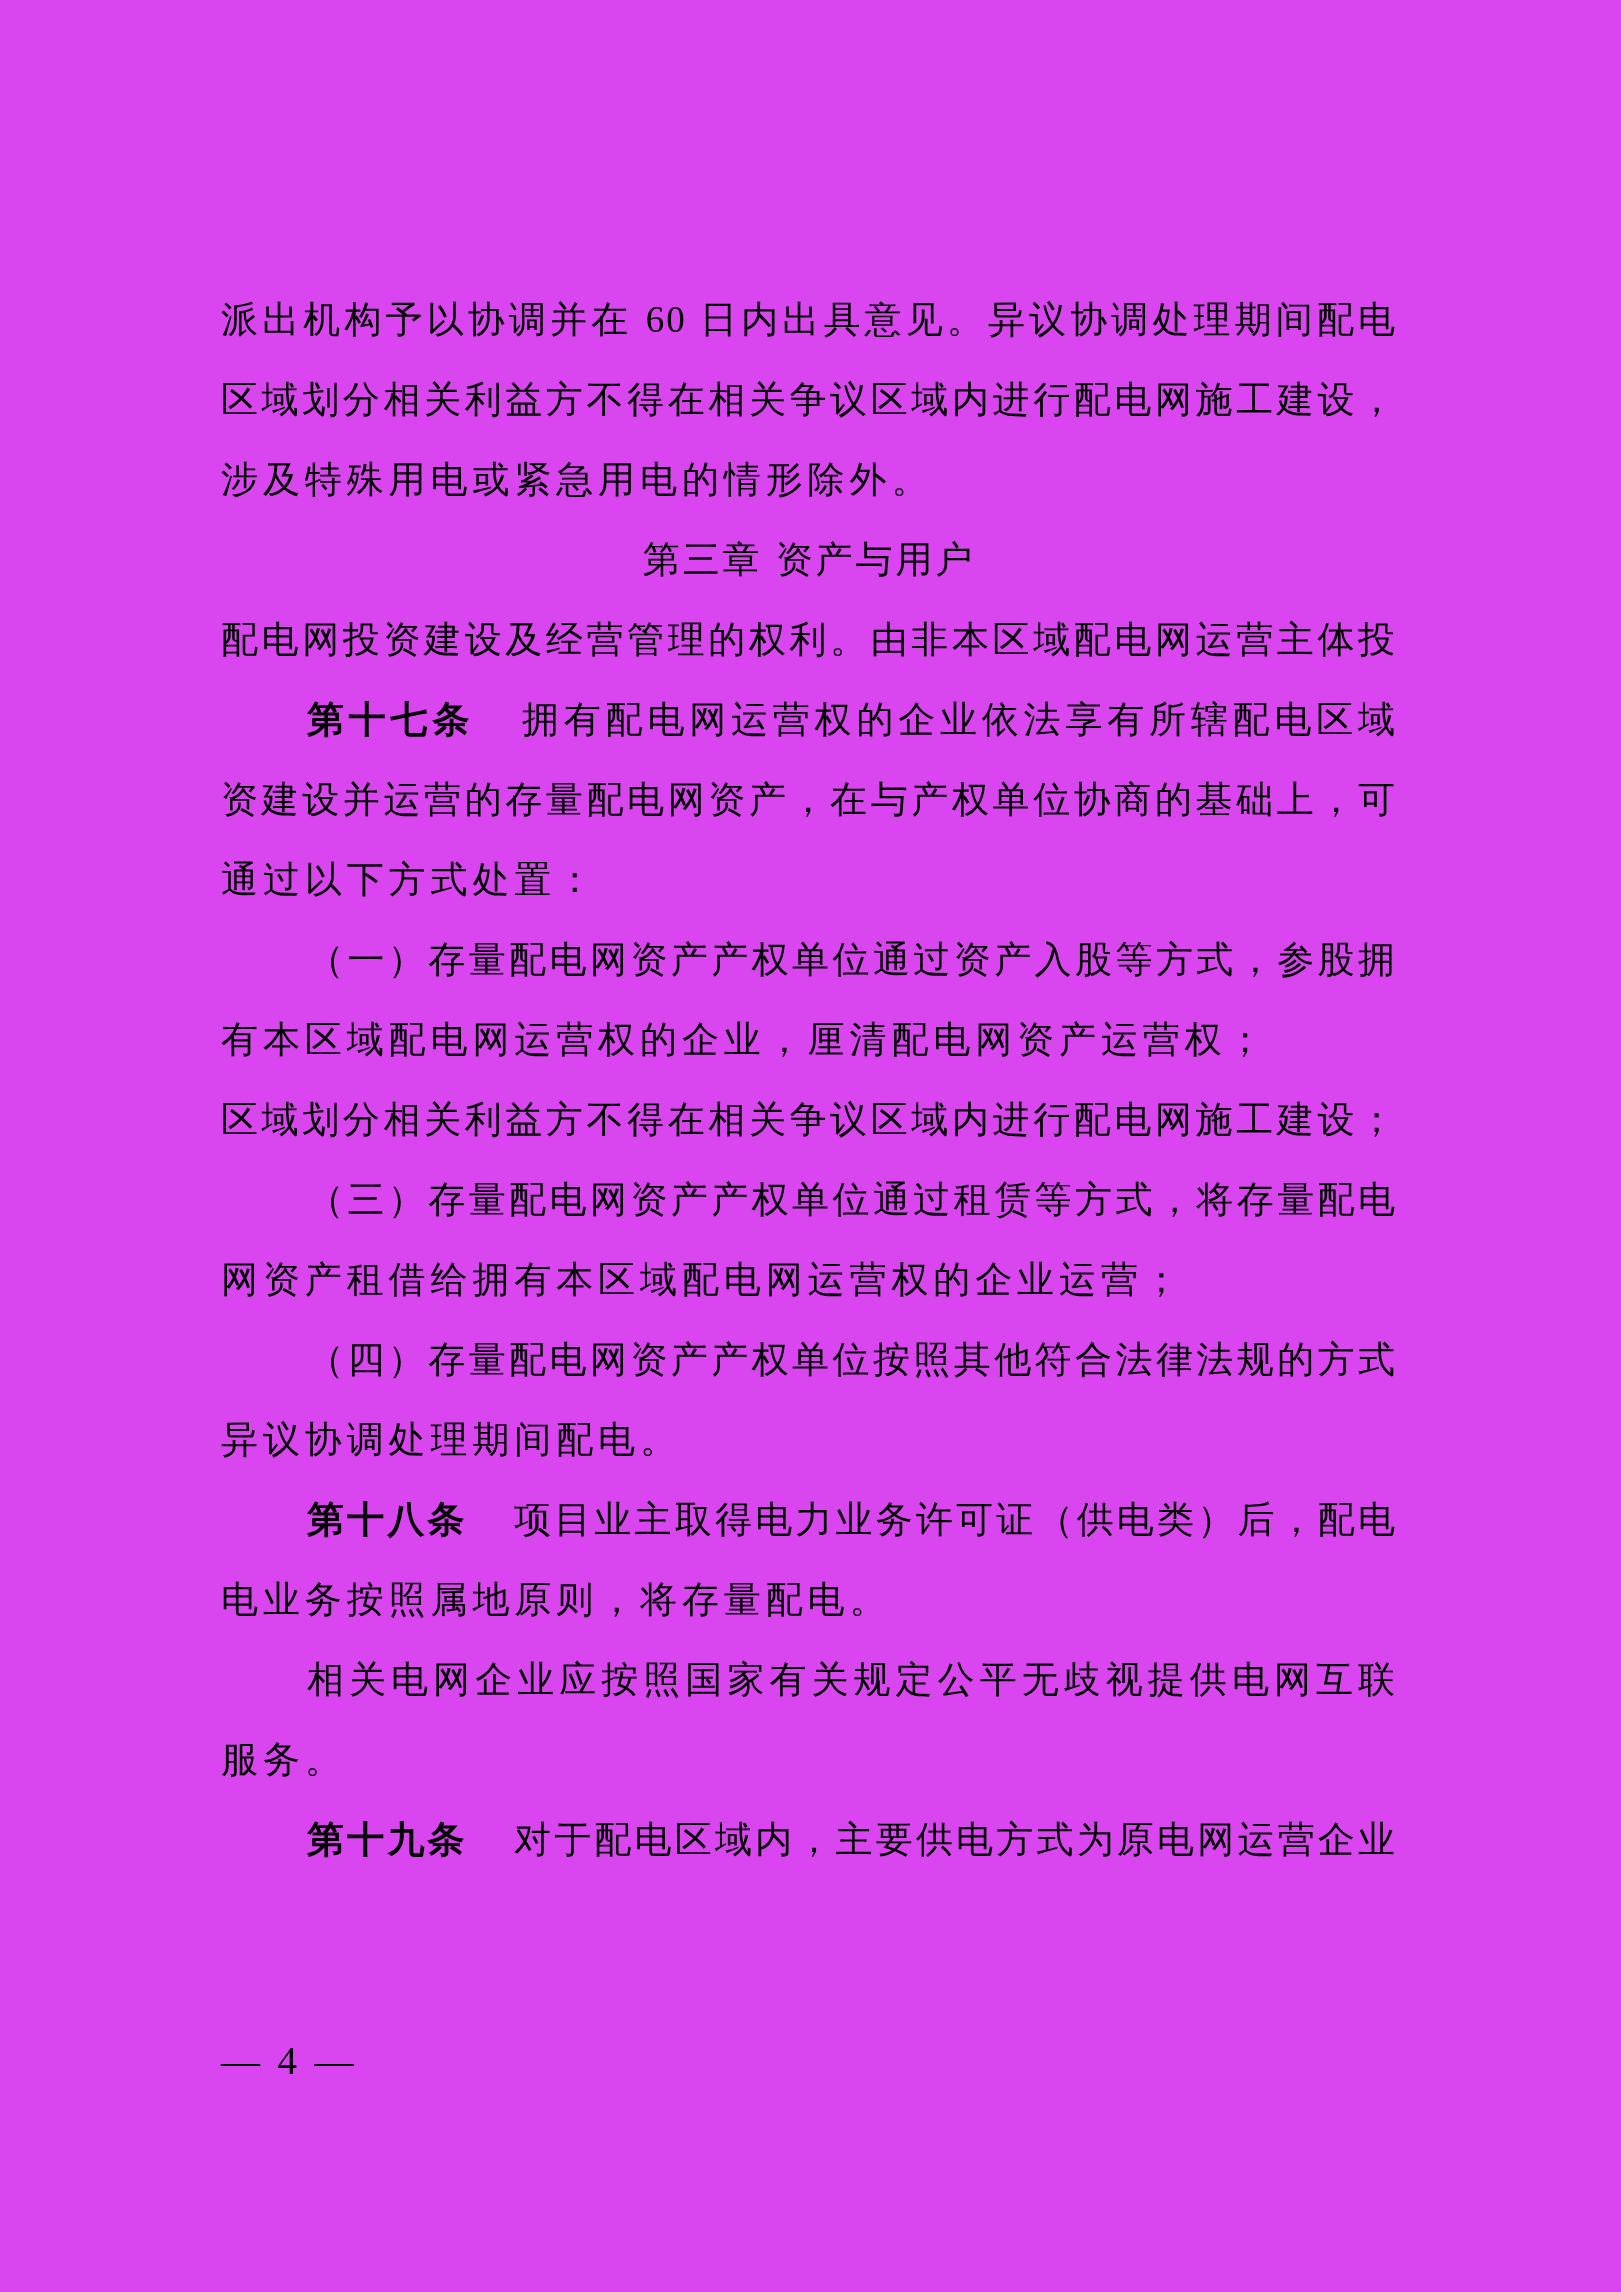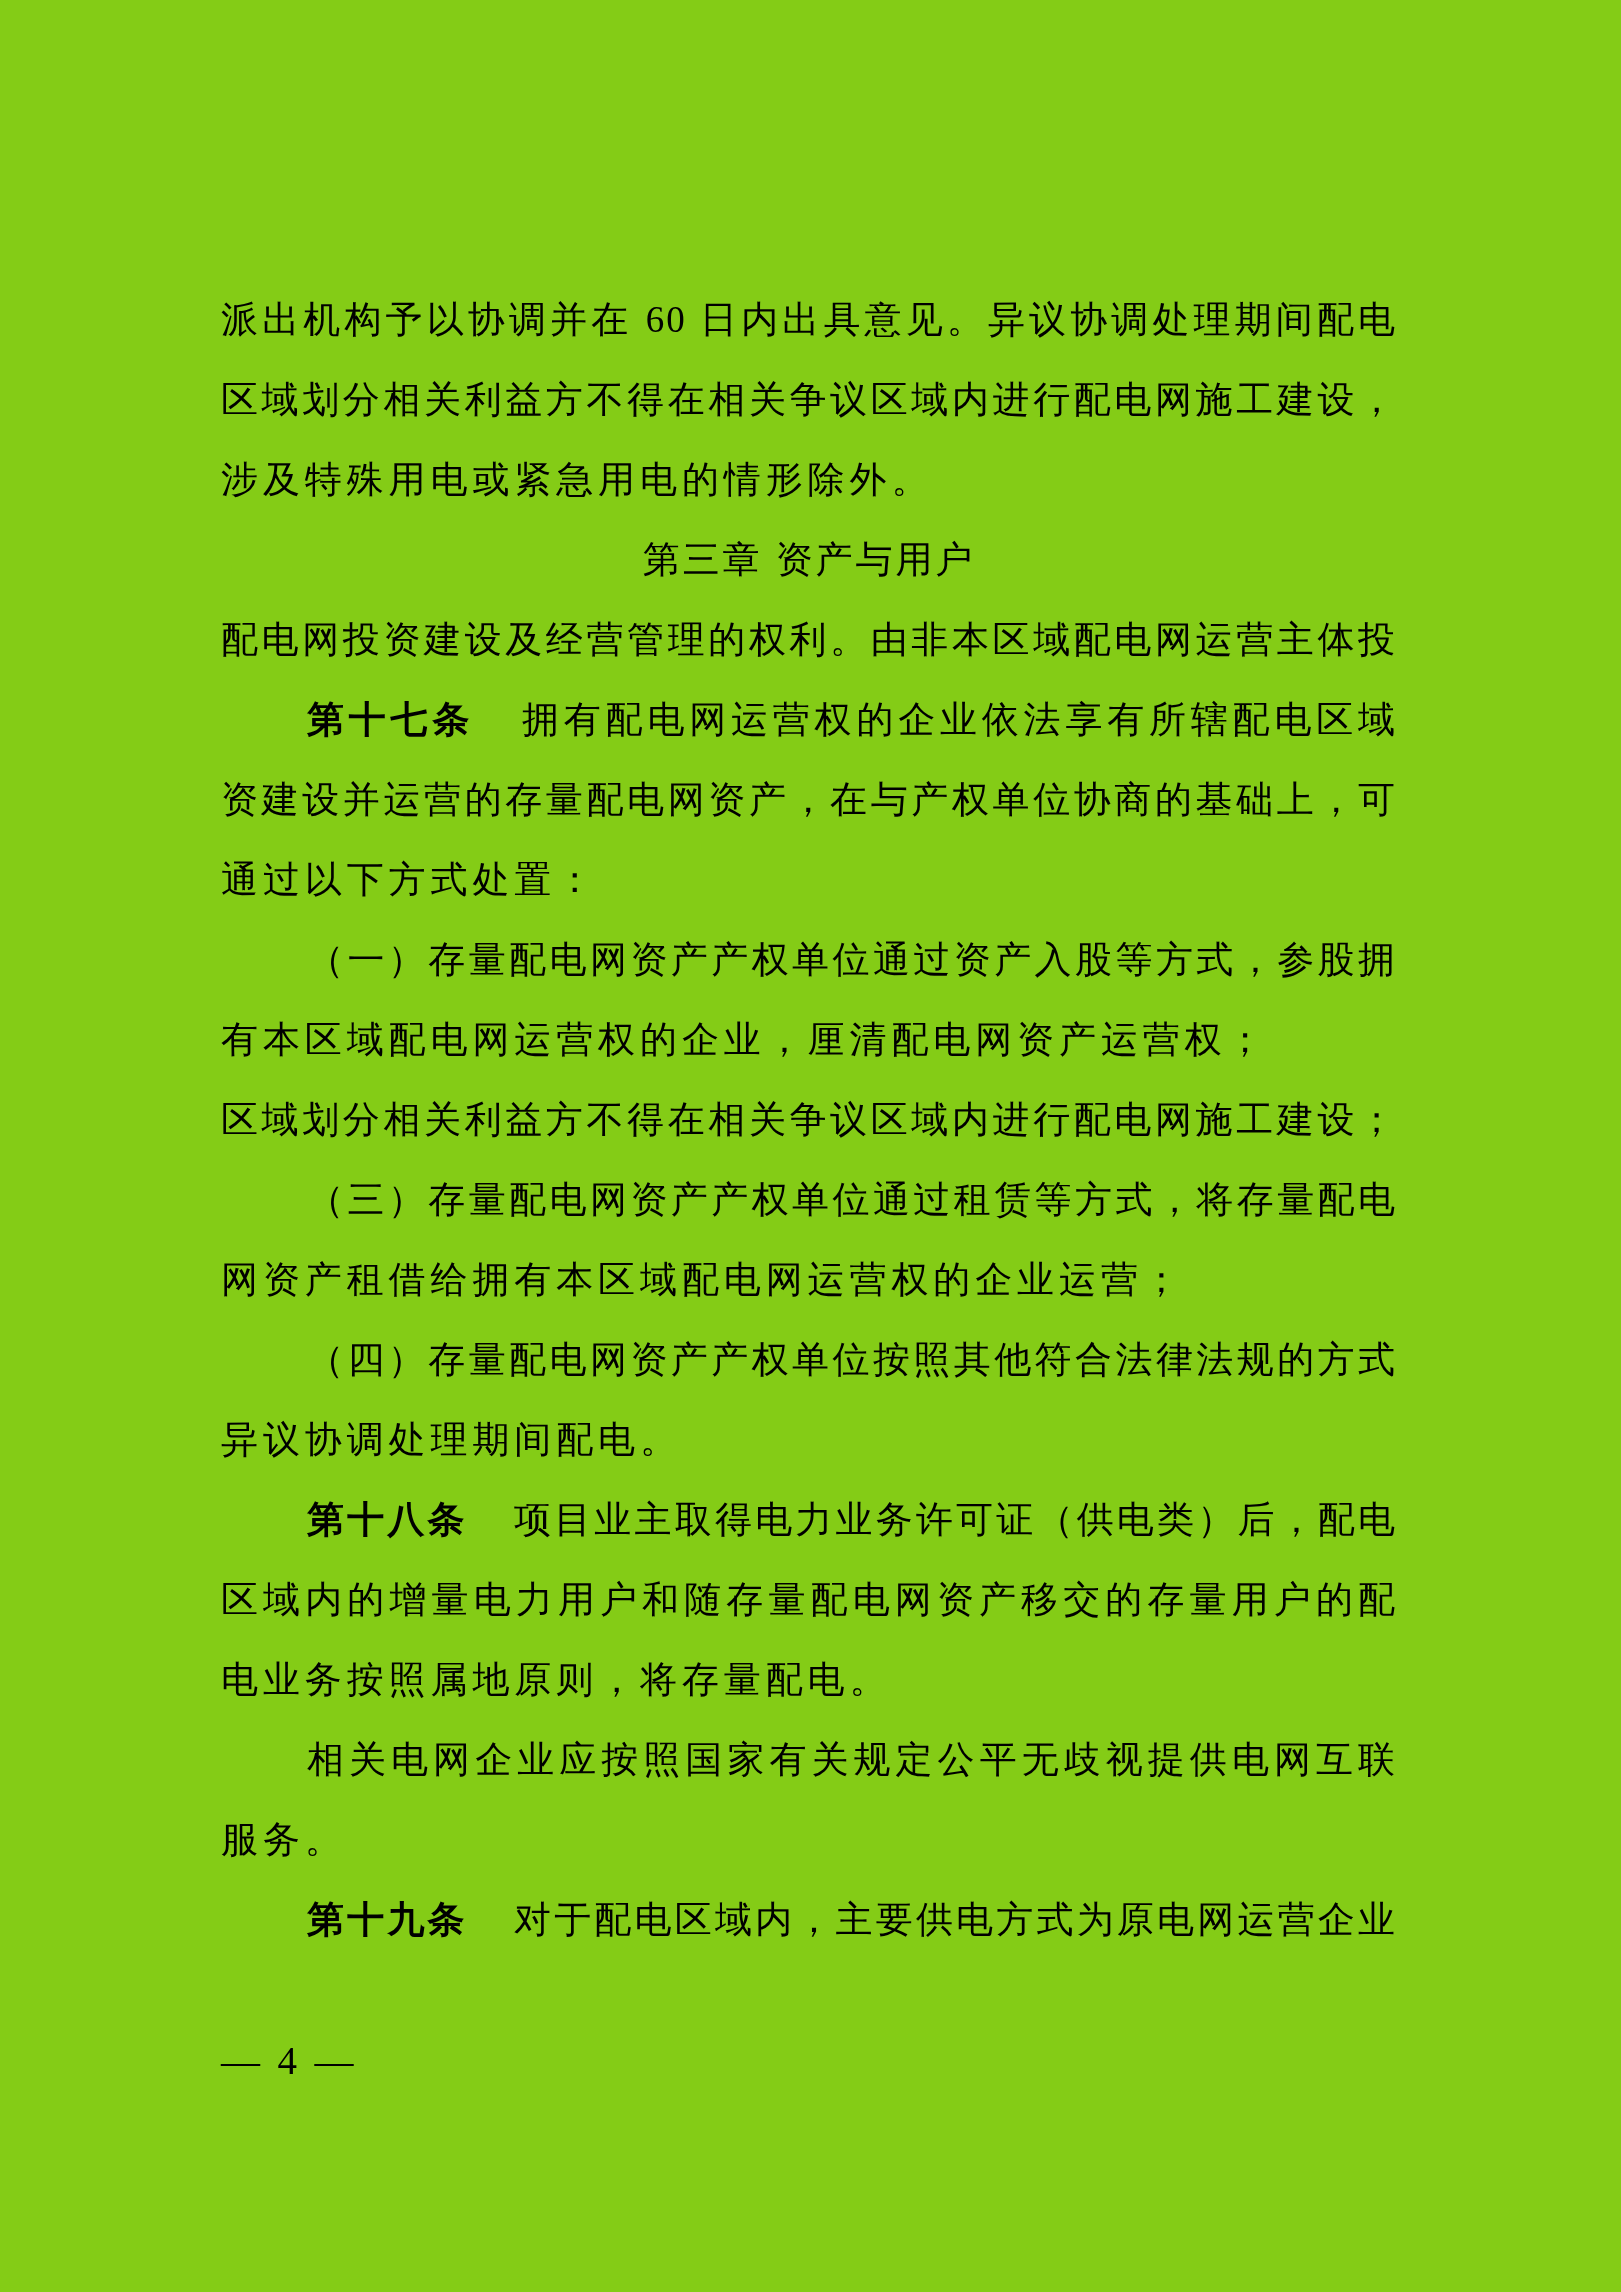--- a/index.html
+++ b/index.html
@@ -8,21 +8,21 @@
     height: 2293px;
     background: #ffffff;
     position: relative;
     color: #000000;
     font-family: "Liberation Serif", "DejaVu Serif", serif;
     overflow: hidden;
   }
   .page {
     position: absolute;
     inset: 0;
-    background: #84cc16;
+    background: #d946ef;
   }
   .text-block {
     position: absolute;
     left: 221px;
     top: 280px;
     width: 1176px;
   }
   .line {
     height: 80px;
     line-height: 80px;
@@ -81,21 +81,20 @@
       <div class="line"><span>资建设并运营的存量配电网资产，在与产权单位协商的基础上，可</span></div>
       <div class="line left"><span>通过以下方式处置：</span></div>
       <div class="line indent"><span>（一）存量配电网资产产权单位通过资产入股等方式，参股拥</span></div>
       <div class="line left"><span>有本区域配电网运营权的企业，厘清配电网资产运营权；</span></div>
       <div class="line"><span>区域划分相关利益方不得在相关争议区域内进行配电网施工建设；</span></div>
       <div class="line indent"><span>（三）存量配电网资产产权单位通过租赁等方式，将存量配电</span></div>
       <div class="line left"><span>网资产租借给拥有本区域配电网运营权的企业运营；</span></div>
       <div class="line indent"><span>（四）存量配电网资产产权单位按照其他符合法律法规的方式</span></div>
       <div class="line left"><span>异议协调处理期间配电。</span></div>
       <div class="line indent"><span class="bold-term">第十八条</span><span class="gap"></span><span>项目业主取得电力业务许可证（供电类）后，配电</span></div>
-      <div class="line"><span>区域内的增量电力用户和随存量配电网资产移交的存量用户的配</span></div>
       <div class="line left"><span>电业务按照属地原则，将存量配电。</span></div>
       <div class="line indent"><span>相关电网企业应按照国家有关规定公平无歧视提供电网互联</span></div>
       <div class="line left"><span>服务。</span></div>
       <div class="line indent"><span class="bold-term">第十九条</span><span class="gap"></span><span>对于配电区域内，主要供电方式为原电网运营企业</span></div>
     </div>
   <div class="page-footer">— 4 —</div>
 </div>
 
 
 </body></html>

